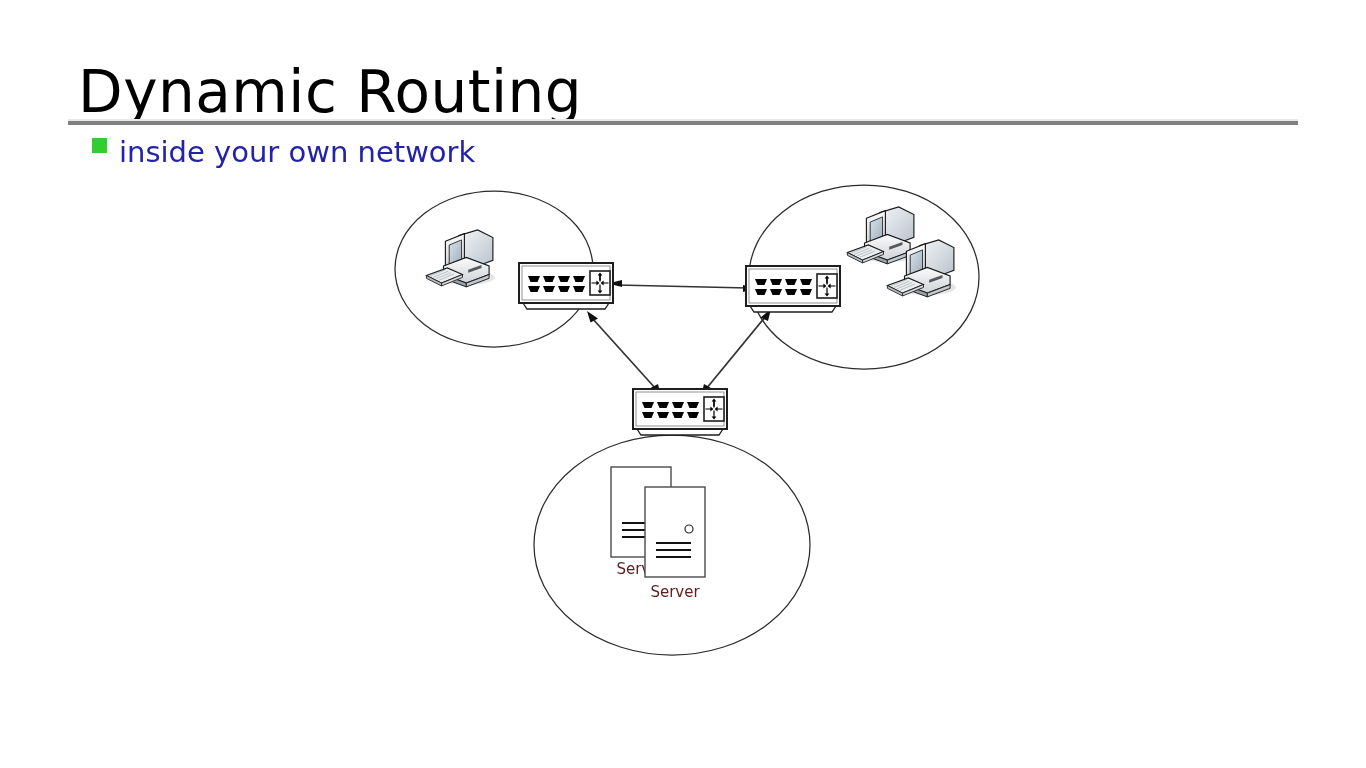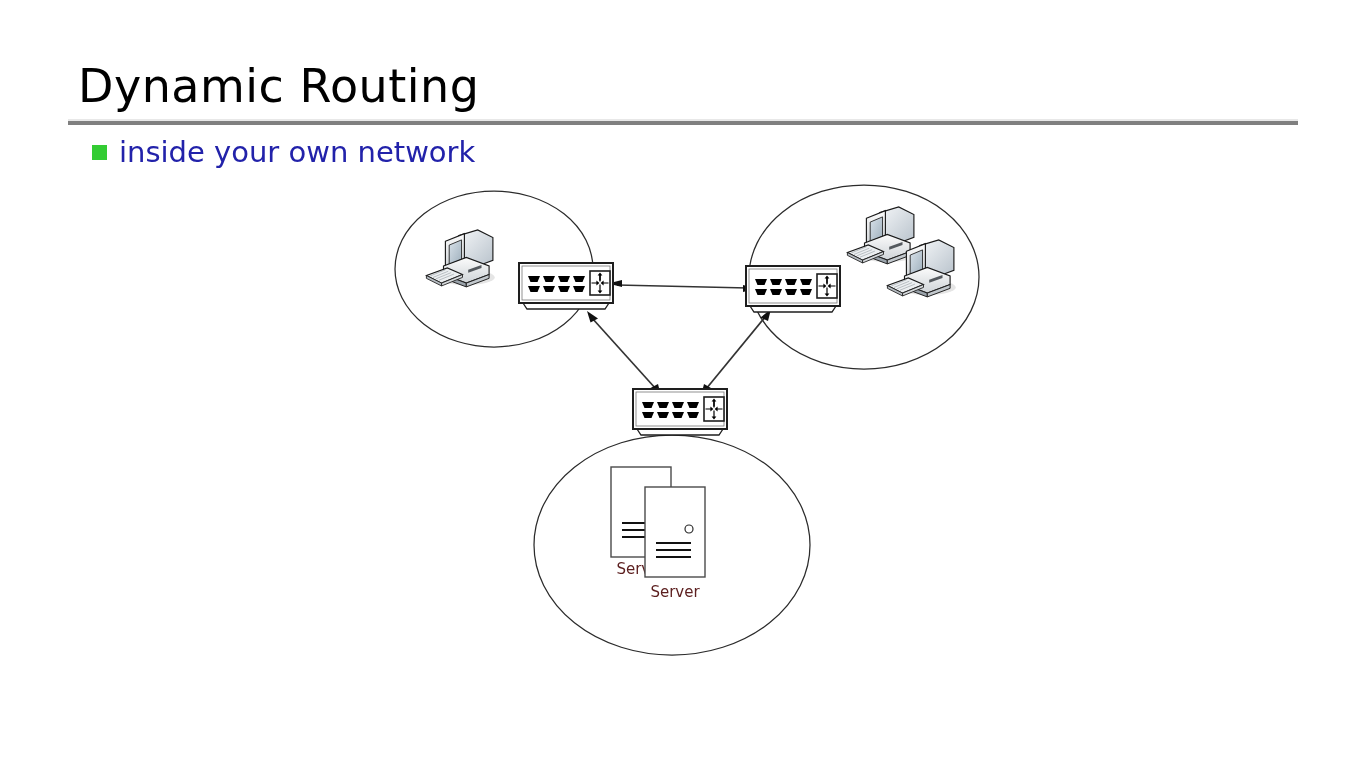--- a/index.html
+++ b/index.html
@@ -14,21 +14,21 @@
     overflow: hidden;
     font-family: "DejaVu Sans", sans-serif;
   }
 
   
   #slide-title {
     position: absolute;
     left: 78px;
     top: 62px;
     font-family: "DejaVu Sans", sans-serif;
-    font-size: 46px;
+    font-size: 58px;
     font-weight: 400;
     letter-spacing: 0.5px;
     color: #000000;
     line-height: 1.05;
     white-space: nowrap;
   }
 
   #title-divider {
     position: absolute;
     left: 68px;
@@ -44,21 +44,21 @@
     height: 4px;
     background: #808080;
   }
 
   
   #bullet-row {
     position: absolute;
     left: 92px;
     top: 138px;
     display: flex;
-    align-items: center;
+    align-items: flex-start;
     gap: 12px;
   }
   #bullet-row .bullet-marker {
     width: 15px;
     height: 15px;
     background: #33cc33;
     flex: 0 0 auto;
   }
   #bullet-row .bullet-text {
     font-family: "DejaVu Sans", sans-serif;

